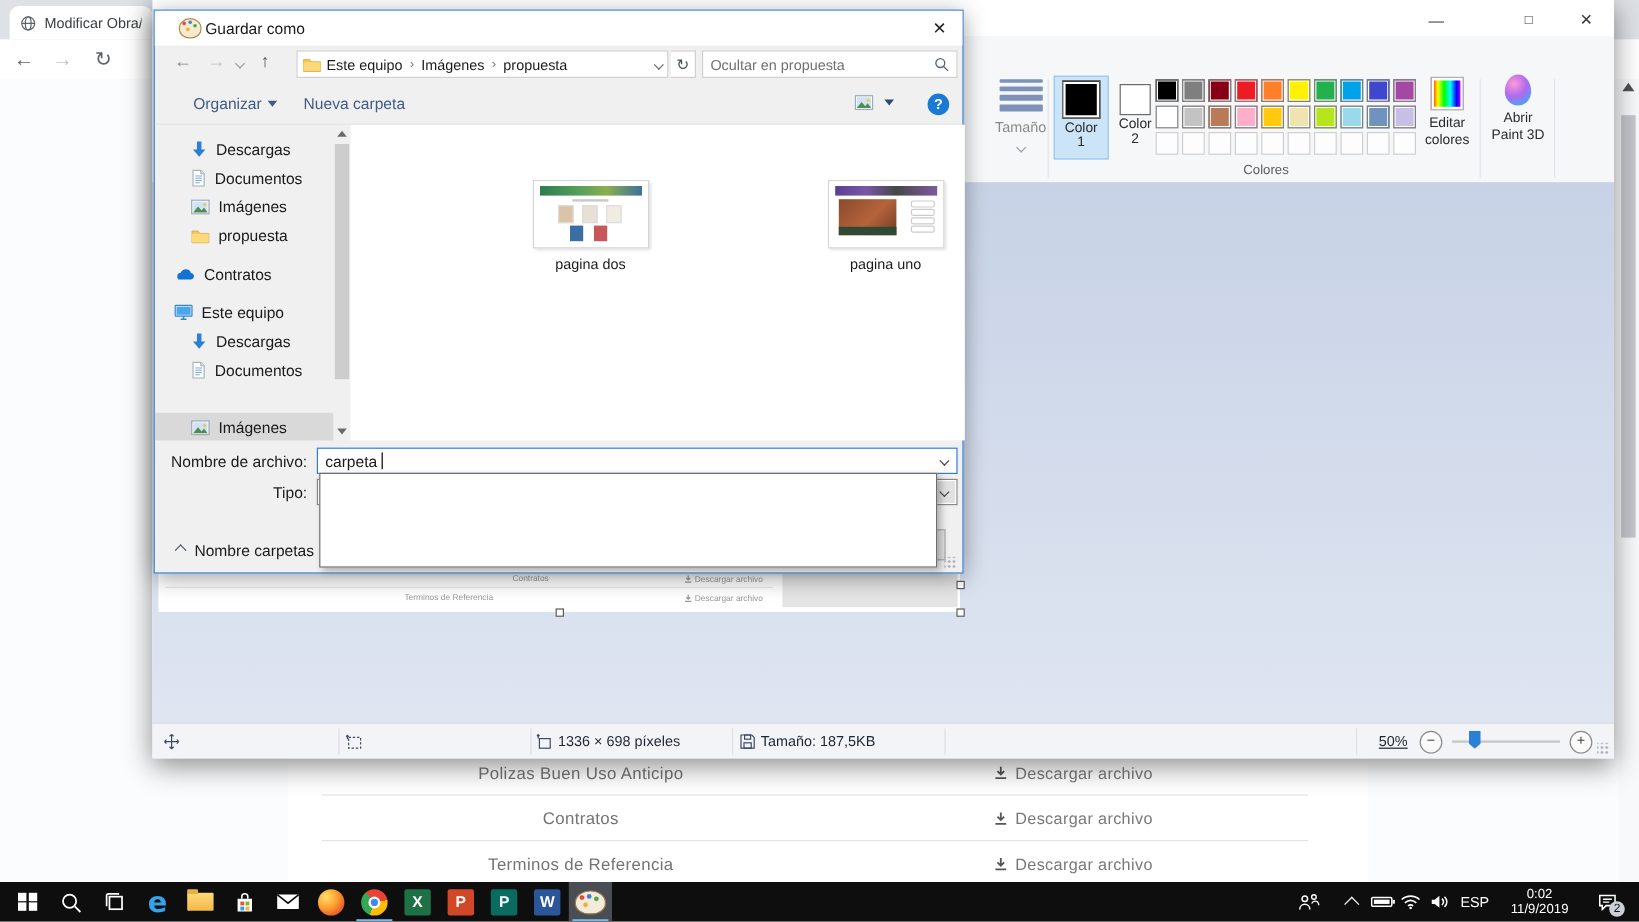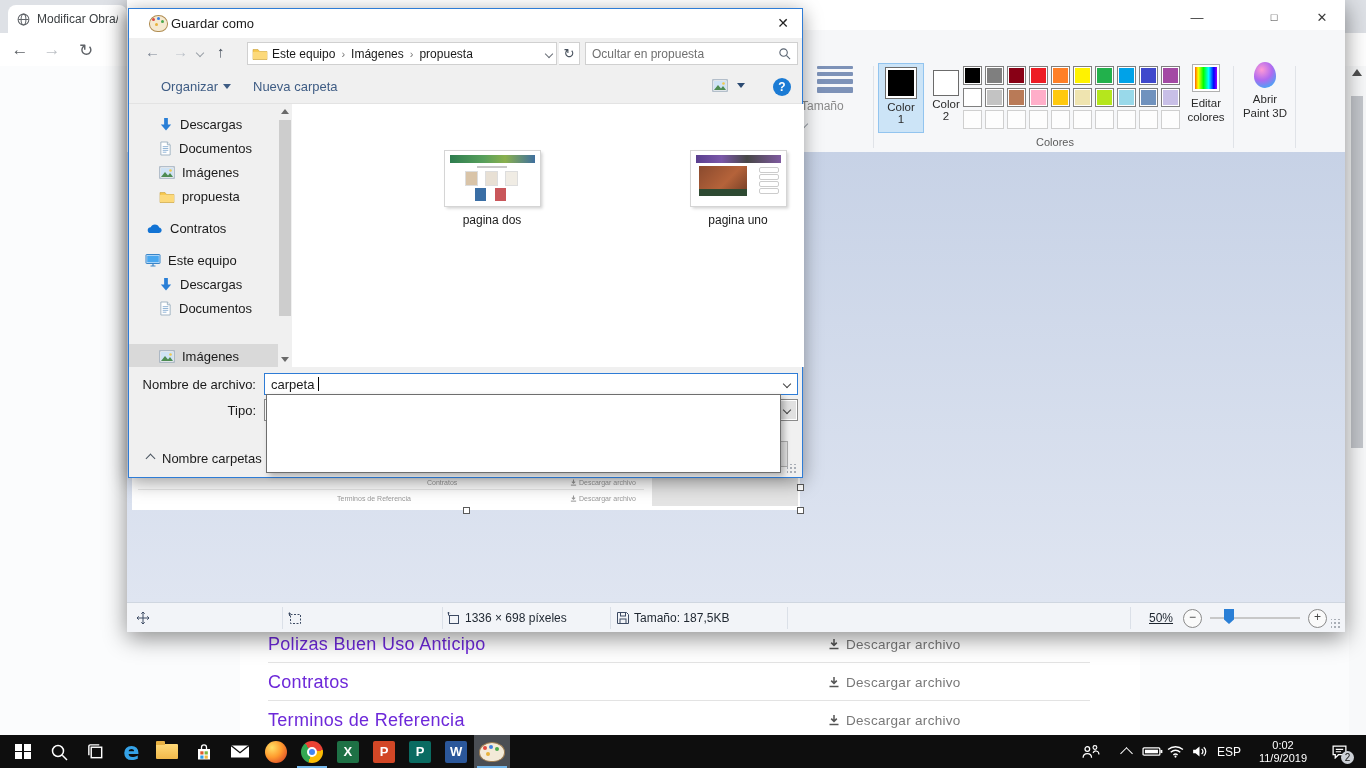--- a/index.html
+++ b/index.html
@@ -26,22 +26,22 @@
   .b-navic{position:absolute;top:5px;font-size:17px;color:#5f6368;width:24px;height:24px;
     display:flex;align-items:center;justify-content:center;}
   .b-pill{position:absolute;left:103px;top:39px;width:60px;height:24px;background:#f1f3f4;
     border-radius:12px;display:flex;align-items:center;padding-left:8px;box-sizing:border-box;}
   .b-content{left:0;top:66px;width:1366px;height:669px;background:#fbfcfd;overflow:hidden;}
   .deco{position:absolute;border-radius:50%;}
   .deco1{width:1500px;height:1500px;left:-1050px;top:-400px;border:80px solid #eef0f3;}
   .deco2{width:1700px;height:1700px;left:-1120px;top:-480px;border:60px solid #f3f5f7;}
   .page-white{position:absolute;left:240px;top:0;width:900px;height:669px;background:#fff;}
   .page-row{position:absolute;left:268px;width:822px;height:38px;display:flex;align-items:center;}
-  .page-row .rname{position:absolute;left:0;width:432px;color:#6d28d9;
-    font-size:18px;letter-spacing:.3px;}
+  .page-row .rname{position:absolute;left:0;width:432px;text-align:center;color:#737373;
+    font-size:14px;letter-spacing:.3px;}
   .page-row .raction{position:absolute;left:560px;display:flex;align-items:center;gap:6px;
     color:#787878;font-size:13.5px;letter-spacing:.3px;}
   .page-sep{position:absolute;left:268px;width:822px;height:1px;background:#e3e3e3;}
   .b-scroll{left:1349px;top:66px;width:17px;height:669px;background:#f8f9fa;}
   .b-scroll .arr{position:absolute;left:3px;top:3px;width:0;height:0;
     border-left:5px solid transparent;border-right:5px solid transparent;
     border-bottom:7px solid #505050;}
   .b-thumb{position:absolute;left:2px;top:30px;width:12px;height:352px;background:#c4c7cc;}
 
   
@@ -261,21 +261,21 @@
 
   <div class="abs paint">
     <span class="p-winbtn" style="left:1055px;">—</span>
     <span class="p-winbtn" style="left:1132px;font-size:11px;">□</span>
     <span class="p-winbtn" style="left:1180px;">✕</span>
     <span class="chev up p-collapse" style="left:1180px;border-color:#5a6572;"></span>
     <span class="p-help" style="left:1198px;">?</span>
 
     <div class="abs p-ribbon">
 
-      <div class="abs" style="left:674px;top:34px;width:67px;">
+      <div class="abs" style="left:690px;top:34px;width:67px;text-align:center;">
         <div class="size-bars" style="width:36px;margin:2px auto 6px;">
           <div style="height:3px;"></div>
             <div style="height:4px;"></div>
             <div style="height:5px;"></div>
             <div style="height:6px;"></div>
         </div>
         <div class="size-label">Tamaño</div>
         <span class="chev sm" style="border-color:#9aa0a8;margin-top:3px;"></span>
       </div>
       <div class="rib-sep" style="left:746px;"></div>

